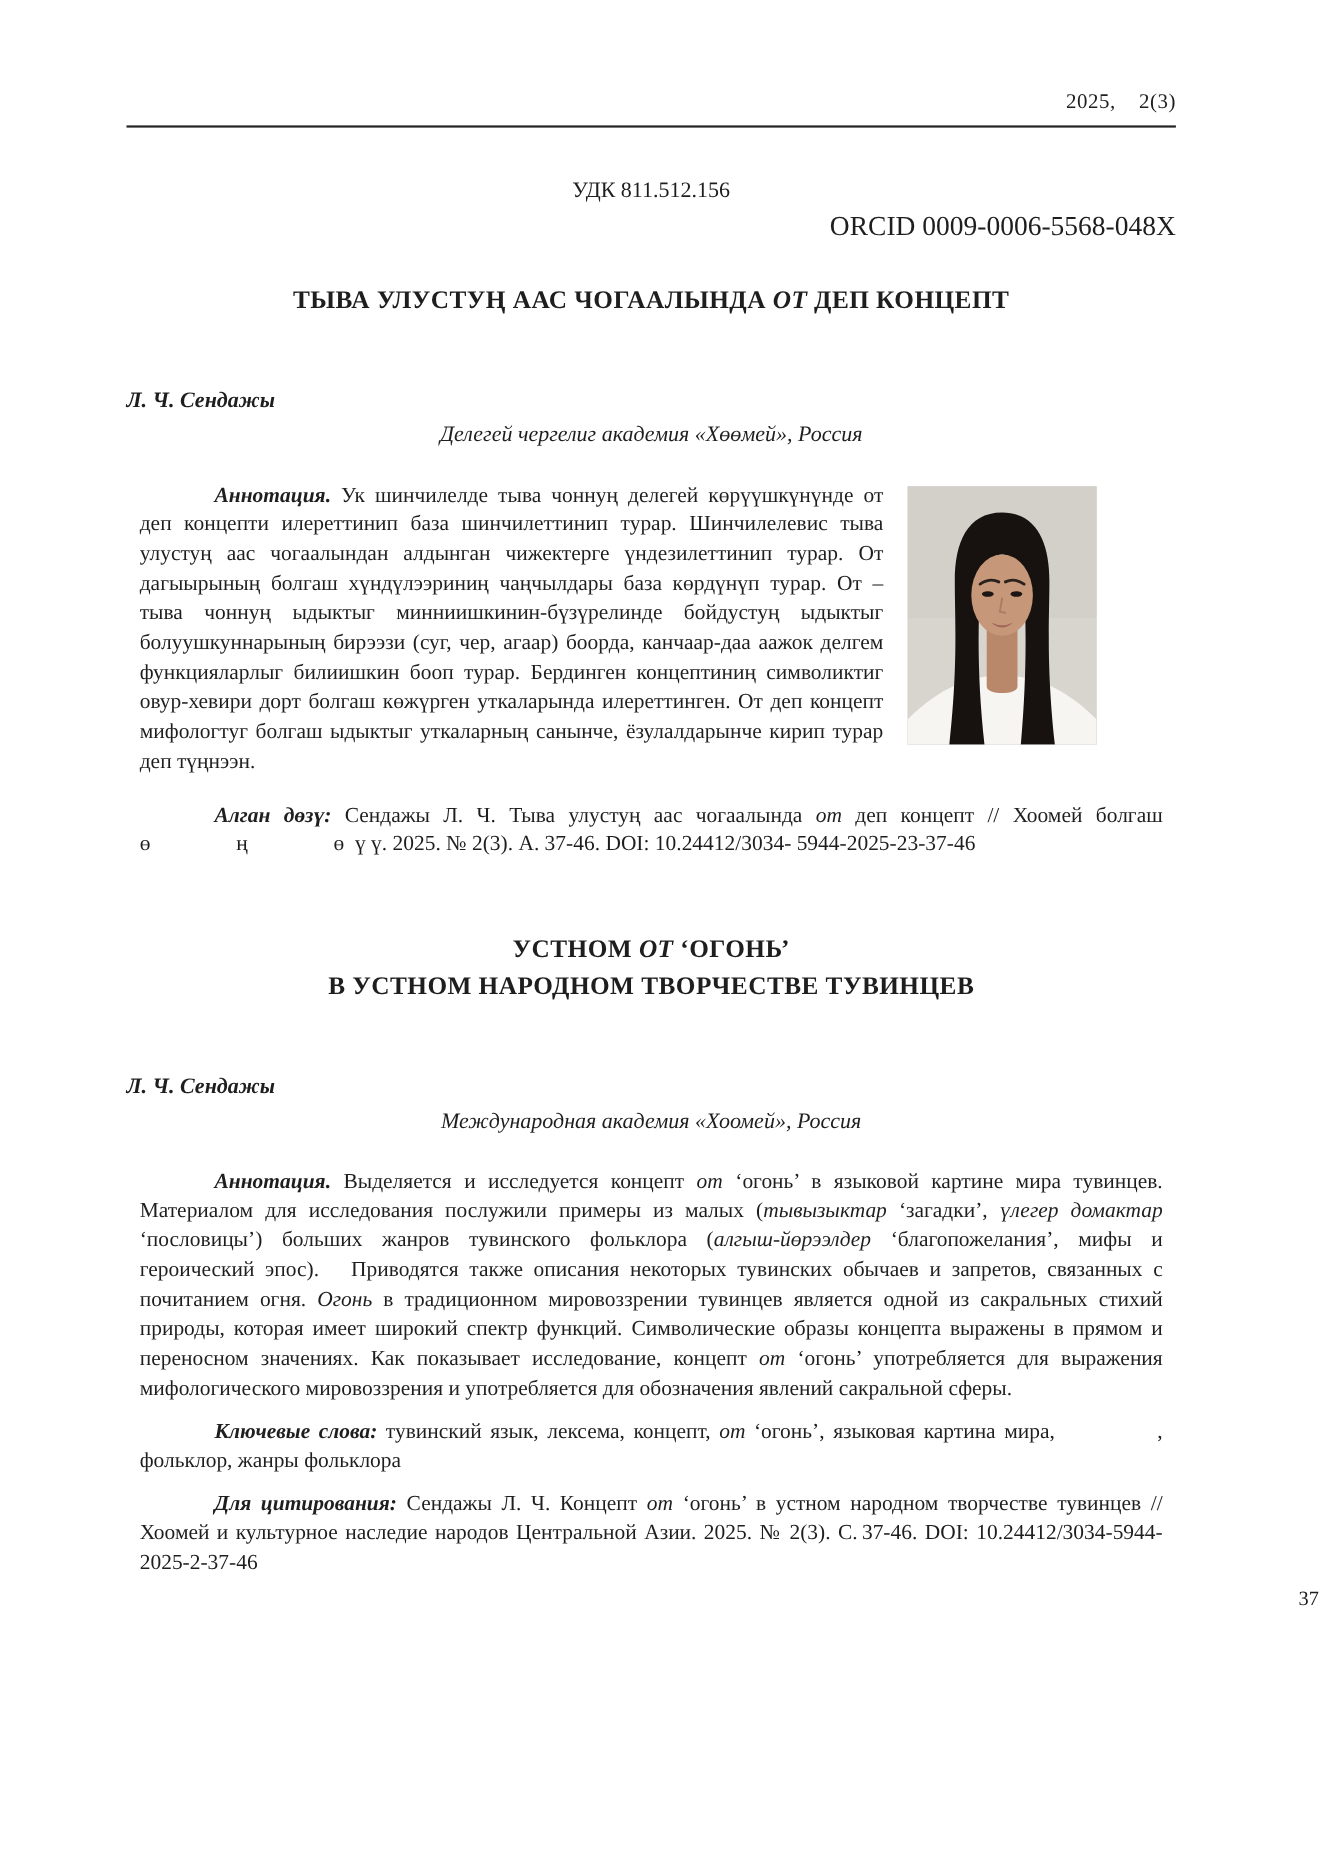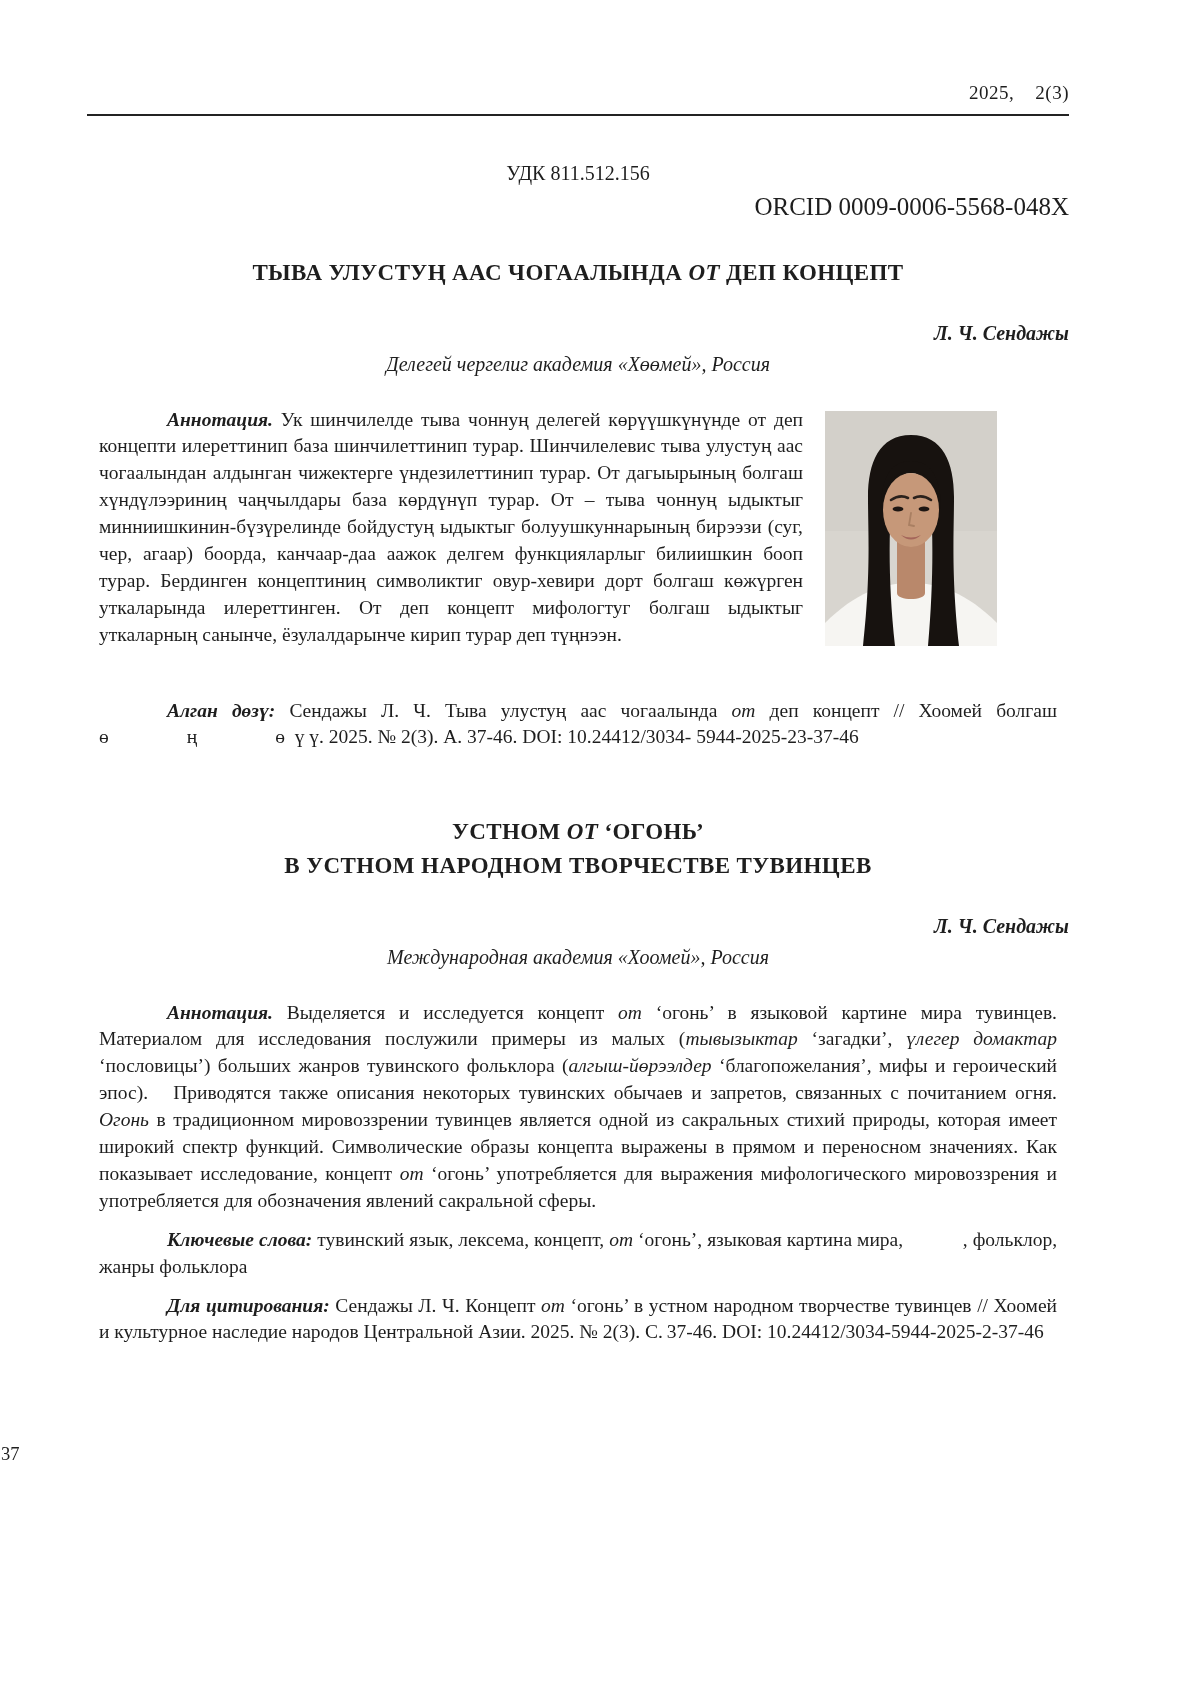--- a/index.html
+++ b/index.html
@@ -3,21 +3,21 @@
 <meta charset="utf-8">
 <style>
   html,body{margin:0;padding:0;background:#ffffff;}
   .sheet{
     position:relative;
     width:1198px;
     height:1694px;
     margin:0 auto;
     background:#ffffff;
     box-sizing:border-box;
-    padding:80px 130px 0 86px;
+    padding:80px 130px 0 114px;
     font-family:"Liberation Serif", serif;
     color:#1e1e1e;
     font-size:19.5px;
     line-height:1.38;
   }
   .issue-line{
     text-align:right;
     font-size:19px;
     letter-spacing:0.5px;
     margin:0;
@@ -42,22 +42,22 @@
     text-align:center;
     font-weight:bold;
     font-size:23px;
     letter-spacing:0.4px;
     line-height:34px;
   }
   .title-2{
     margin-top:64px;
   }
   .author{
-    margin-top:30px;
-    text-align:right;
+    margin-top:61px;
+    text-align:left;
     font-weight:bold;
     font-style:italic;
     font-size:20px;
   }
   .affiliation{
     margin-top:3px;
     text-align:center;
     font-style:italic;
     font-size:20px;
   }
@@ -76,21 +76,21 @@
     margin:4px 60px 40px 22px;
     background:#d8d5cf;
     overflow:hidden;
   }
   .photo-float svg{display:block;width:100%;height:100%;}
   .footer-page{
     position:absolute;
     top:1442px;
     left:0;
     right:0;
-    text-align:left;
+    text-align:right;
     font-size:18.5px;
   }
   .clearfix::after{content:"";display:table;clear:both;}
 </style>
 </head>
 <body>
 
 <div class="sheet">
 
   <p class="issue-line">2025,&nbsp;&nbsp;&nbsp;&nbsp;2(3)</p>

